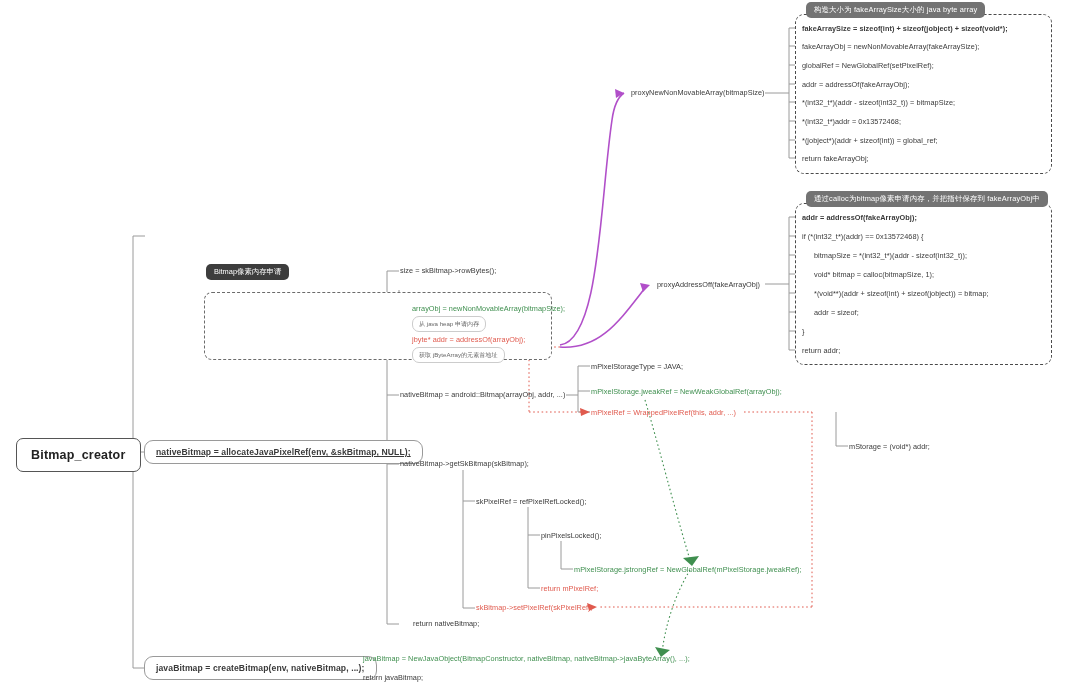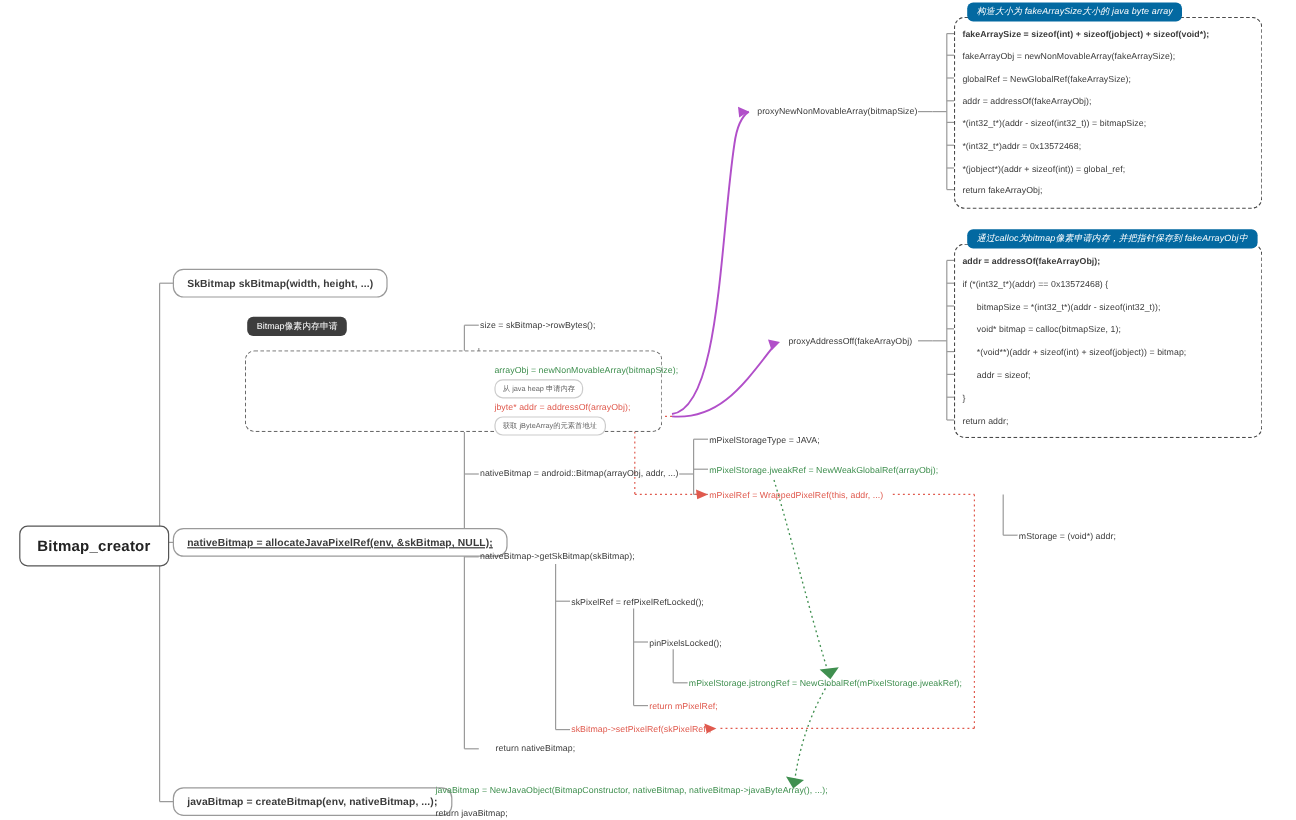--- a/index.html
+++ b/index.html
@@ -33,24 +33,23 @@
   .plain.dark{color:#3a3a3a;}
 
   
   .panel{
     position:absolute;
     border:1.4px dashed #4a4a4a;border-radius:9px;
     background:#fff;
   }
   .panel-title{
     position:absolute;
-    background:#0369a1;color:#fff;border-radius:5px;
+    background:#737373;color:#fff;border-radius:5px;
     font-size:7.4px;padding:3px 8px;white-space:nowrap;letter-spacing:.15px;
     z-index:4;
-    font-style:italic;
   }
 
   
   .hl-panel{
     position:absolute;border:1.3px dashed #6b6b6b;border-radius:8px;background:#fff;
   }
   .hl-title{
     position:absolute;background:#3d3d3d;color:#fff;border-radius:5px;
     font-size:7.4px;padding:3px 8px;white-space:nowrap;z-index:4;
   }
@@ -155,21 +154,20 @@
     <g fill="none" stroke="#3f8f4f" stroke-width="1.1" stroke-dasharray="1.6 2.6">
       <path d="M645 400 C 660 450, 672 500, 690 560"></path>
       <path d="M690 570 C 672 600, 665 630, 662 652"></path>
     </g>
     <polygon points="692,566 683,558 699,556" fill="#3f8f4f"></polygon>
     <polygon points="661,657 655,647 670,650" fill="#3f8f4f"></polygon>
   </svg>
 
   <div class="node root-box" style="left:16px;top:438px;">Bitmap_creator</div>
 
-  <div class="node pill" style="left:144px;top:224px;">SkBitmap skBitmap(width, height, ...)</div>
   <div class="node pill" style="left:144px;top:440px;text-decoration:underline;">nativeBitmap = allocateJavaPixelRef(env, &amp;skBitmap, NULL);</div>
   <div class="node pill" style="left:144px;top:656px;">javaBitmap = createBitmap(env, nativeBitmap, ...);</div>
 
   <div class="node plain dark" style="left:400px;top:266px;">size = skBitmap-&gt;rowBytes();</div>
   <div class="node plain dark" style="left:400px;top:390px;">nativeBitmap = android::Bitmap(arrayObj, addr, ...)</div>
   <div class="node plain dark" style="left:400px;top:459px;">nativeBitmap-&gt;getSkBitmap(skBitmap);</div>
   <div class="node plain dark" style="left:413px;top:619px;">return nativeBitmap;</div>
 
   <div class="hl-panel" style="left:204px;top:292px;width:346px;height:66px;"></div>
   <div class="hl-title" style="left:206px;top:264px;">Bitmap像素内存申请</div>
@@ -193,21 +191,21 @@
   <div class="node plain green" style="left:363px;top:654px;">javaBitmap = NewJavaObject(BitmapConstructor, nativeBitmap, nativeBitmap-&gt;javaByteArray(), ...);</div>
   <div class="node plain dark" style="left:363px;top:673px;">return javaBitmap;</div>
 
   <div class="node plain dark" style="left:631px;top:88px;">proxyNewNonMovableArray(bitmapSize)</div>
   <div class="node plain dark" style="left:657px;top:280px;">proxyAddressOff(fakeArrayObj)</div>
 
   <div class="panel" style="left:795px;top:14px;width:255px;height:158px;"></div>
   <div class="panel-title" style="left:806px;top:2px;">构造大小为 fakeArraySize大小的 java byte array</div>
   <div class="node plain dark b" style="left:802px;top:24px;font-weight:bold;">fakeArraySize = sizeof(int) + sizeof(jobject) + sizeof(void*);</div>
   <div class="node plain dark" style="left:802px;top:42px;">fakeArrayObj = newNonMovableArray(fakeArraySize);</div>
-  <div class="node plain dark" style="left:802px;top:61px;">globalRef = NewGlobalRef(fakeArraySize);</div>
+  <div class="node plain dark" style="left:802px;top:61px;">globalRef = NewGlobalRef(setPixelRef);</div>
   <div class="node plain dark" style="left:802px;top:80px;">addr = addressOf(fakeArrayObj);</div>
   <div class="node plain dark" style="left:802px;top:98px;">*(int32_t*)(addr - sizeof(int32_t)) = bitmapSize;</div>
   <div class="node plain dark" style="left:802px;top:117px;">*(int32_t*)addr = 0x13572468;</div>
   <div class="node plain dark" style="left:802px;top:136px;">*(jobject*)(addr + sizeof(int)) = global_ref;</div>
   <div class="node plain dark" style="left:802px;top:154px;">return fakeArrayObj;</div>
 
   <div class="panel" style="left:795px;top:203px;width:255px;height:160px;"></div>
   <div class="panel-title" style="left:806px;top:191px;">通过calloc为bitmap像素申请内存，并把指针保存到 fakeArrayObj中</div>
   <div class="node plain dark" style="left:802px;top:213px;font-weight:bold;">addr = addressOf(fakeArrayObj);</div>
   <div class="node plain dark" style="left:802px;top:232px;">if (*(int32_t*)(addr) == 0x13572468) {</div>

